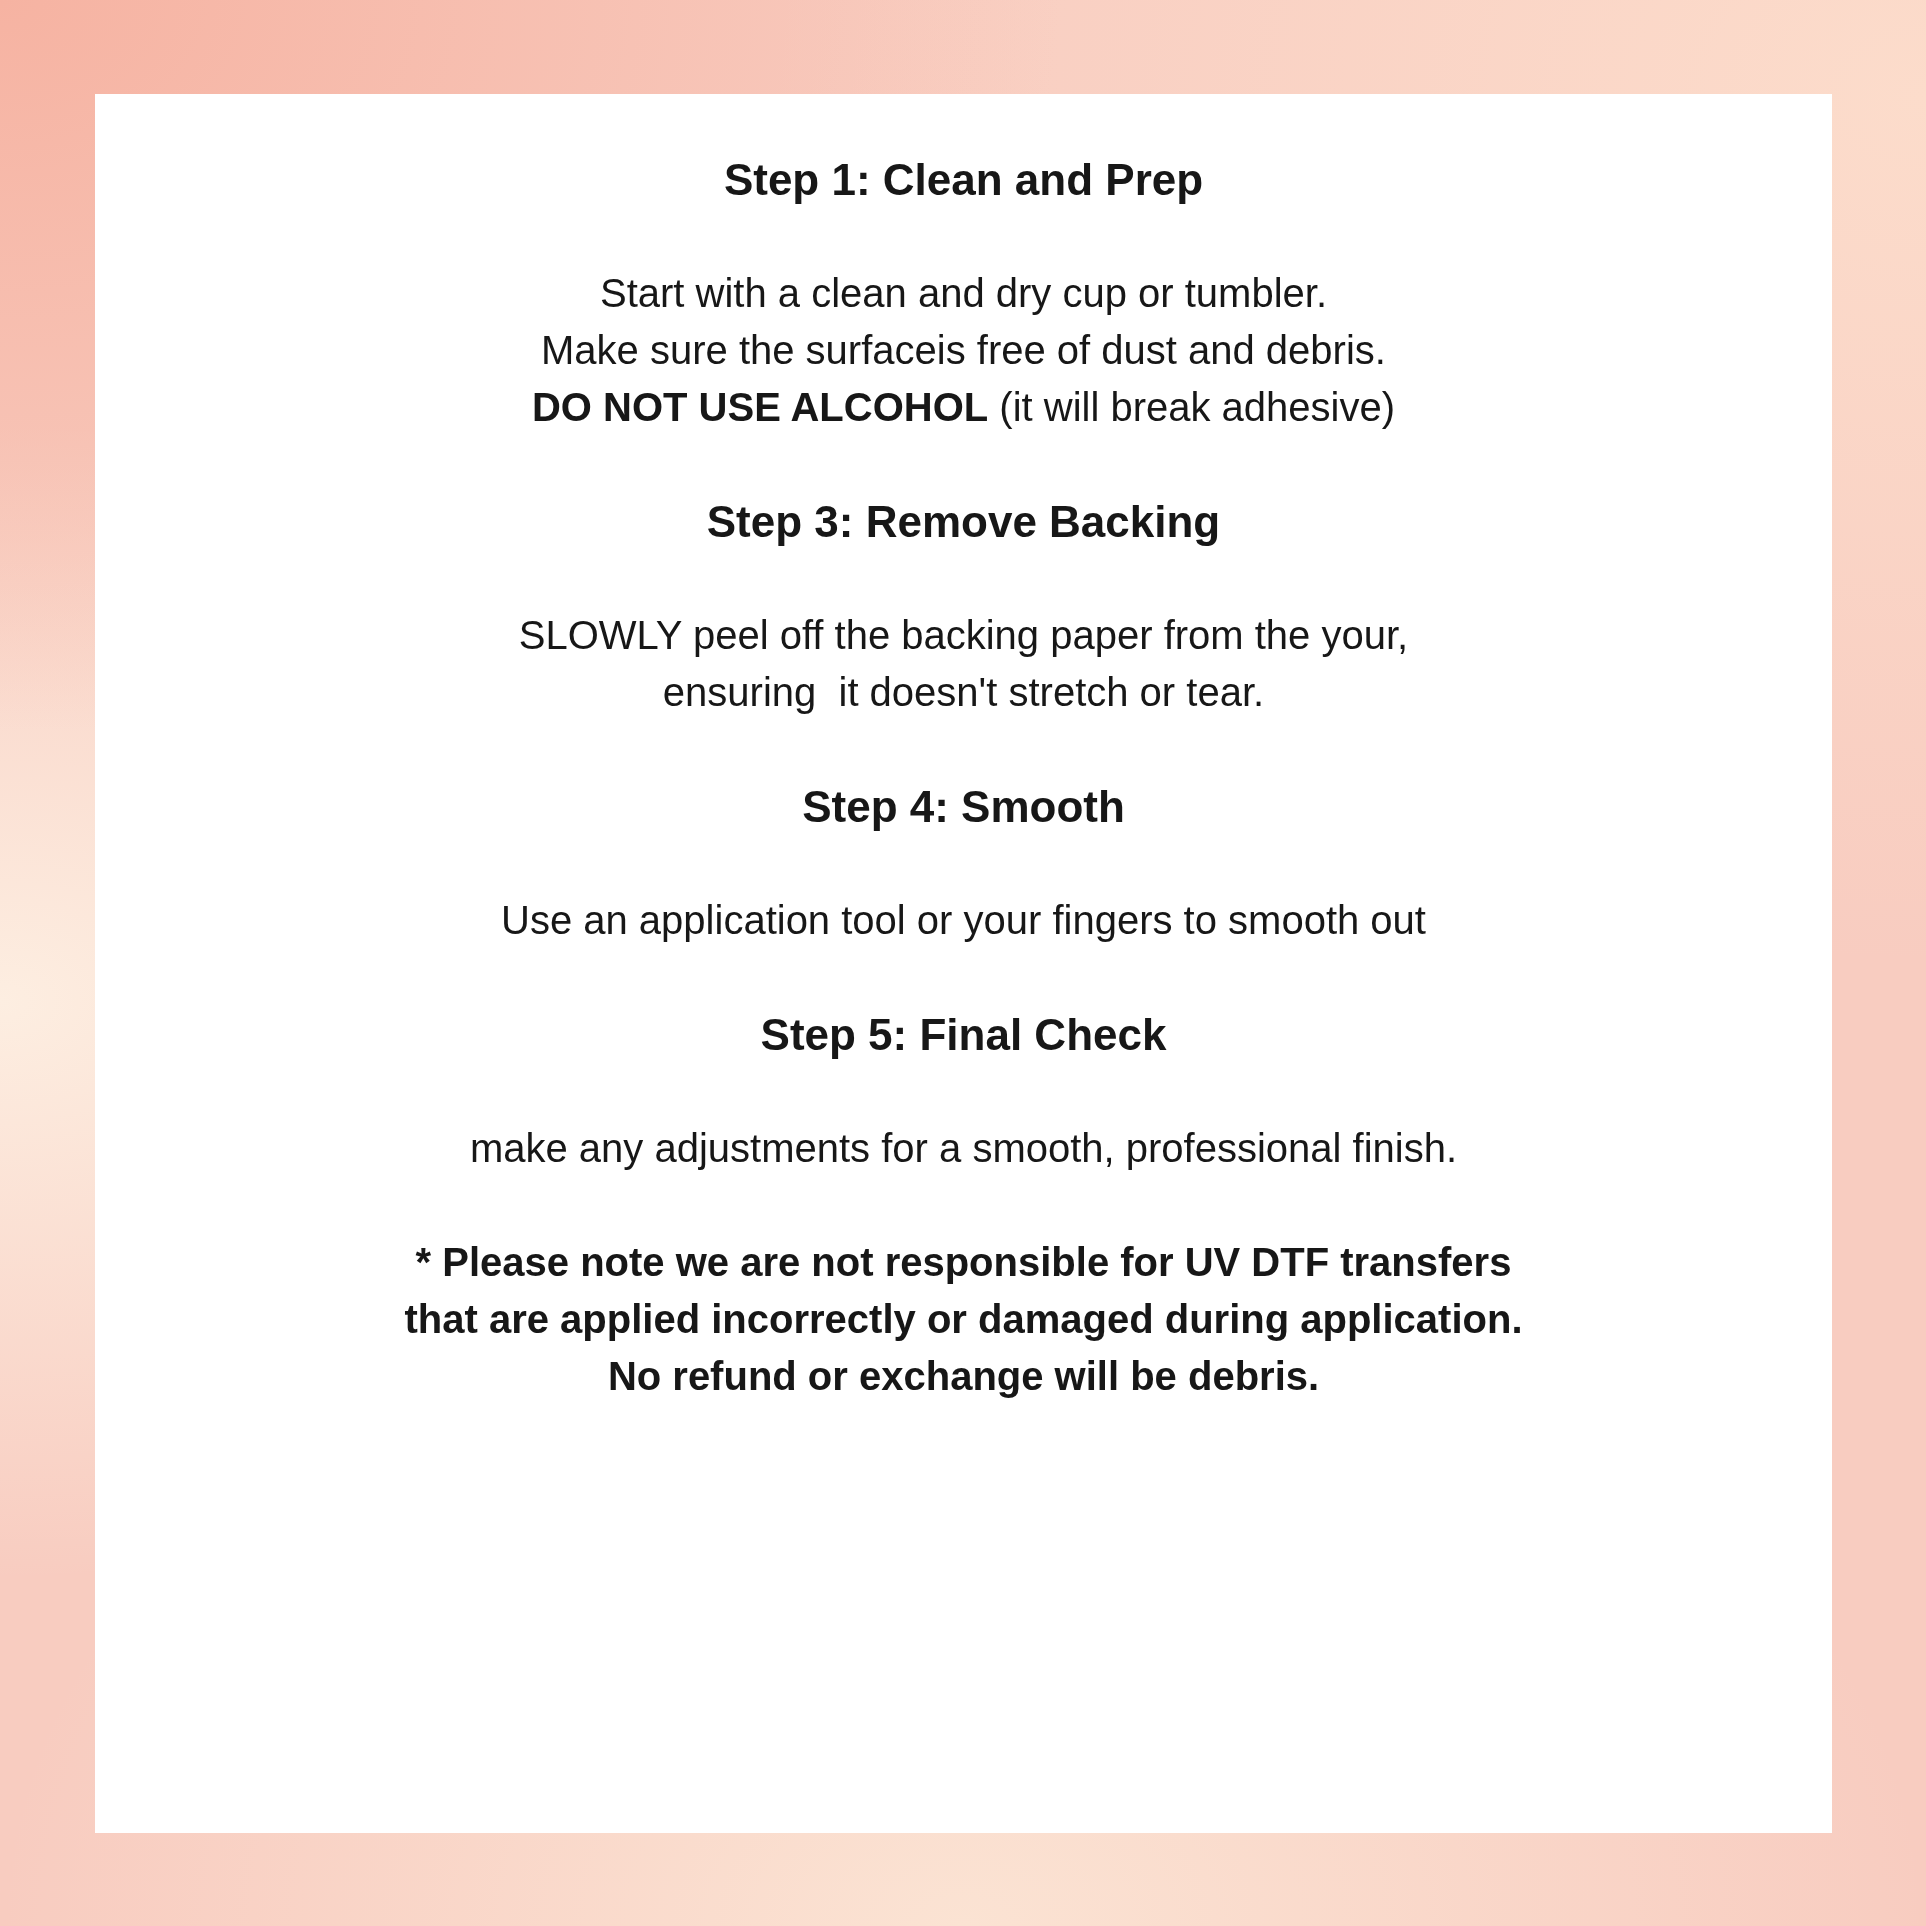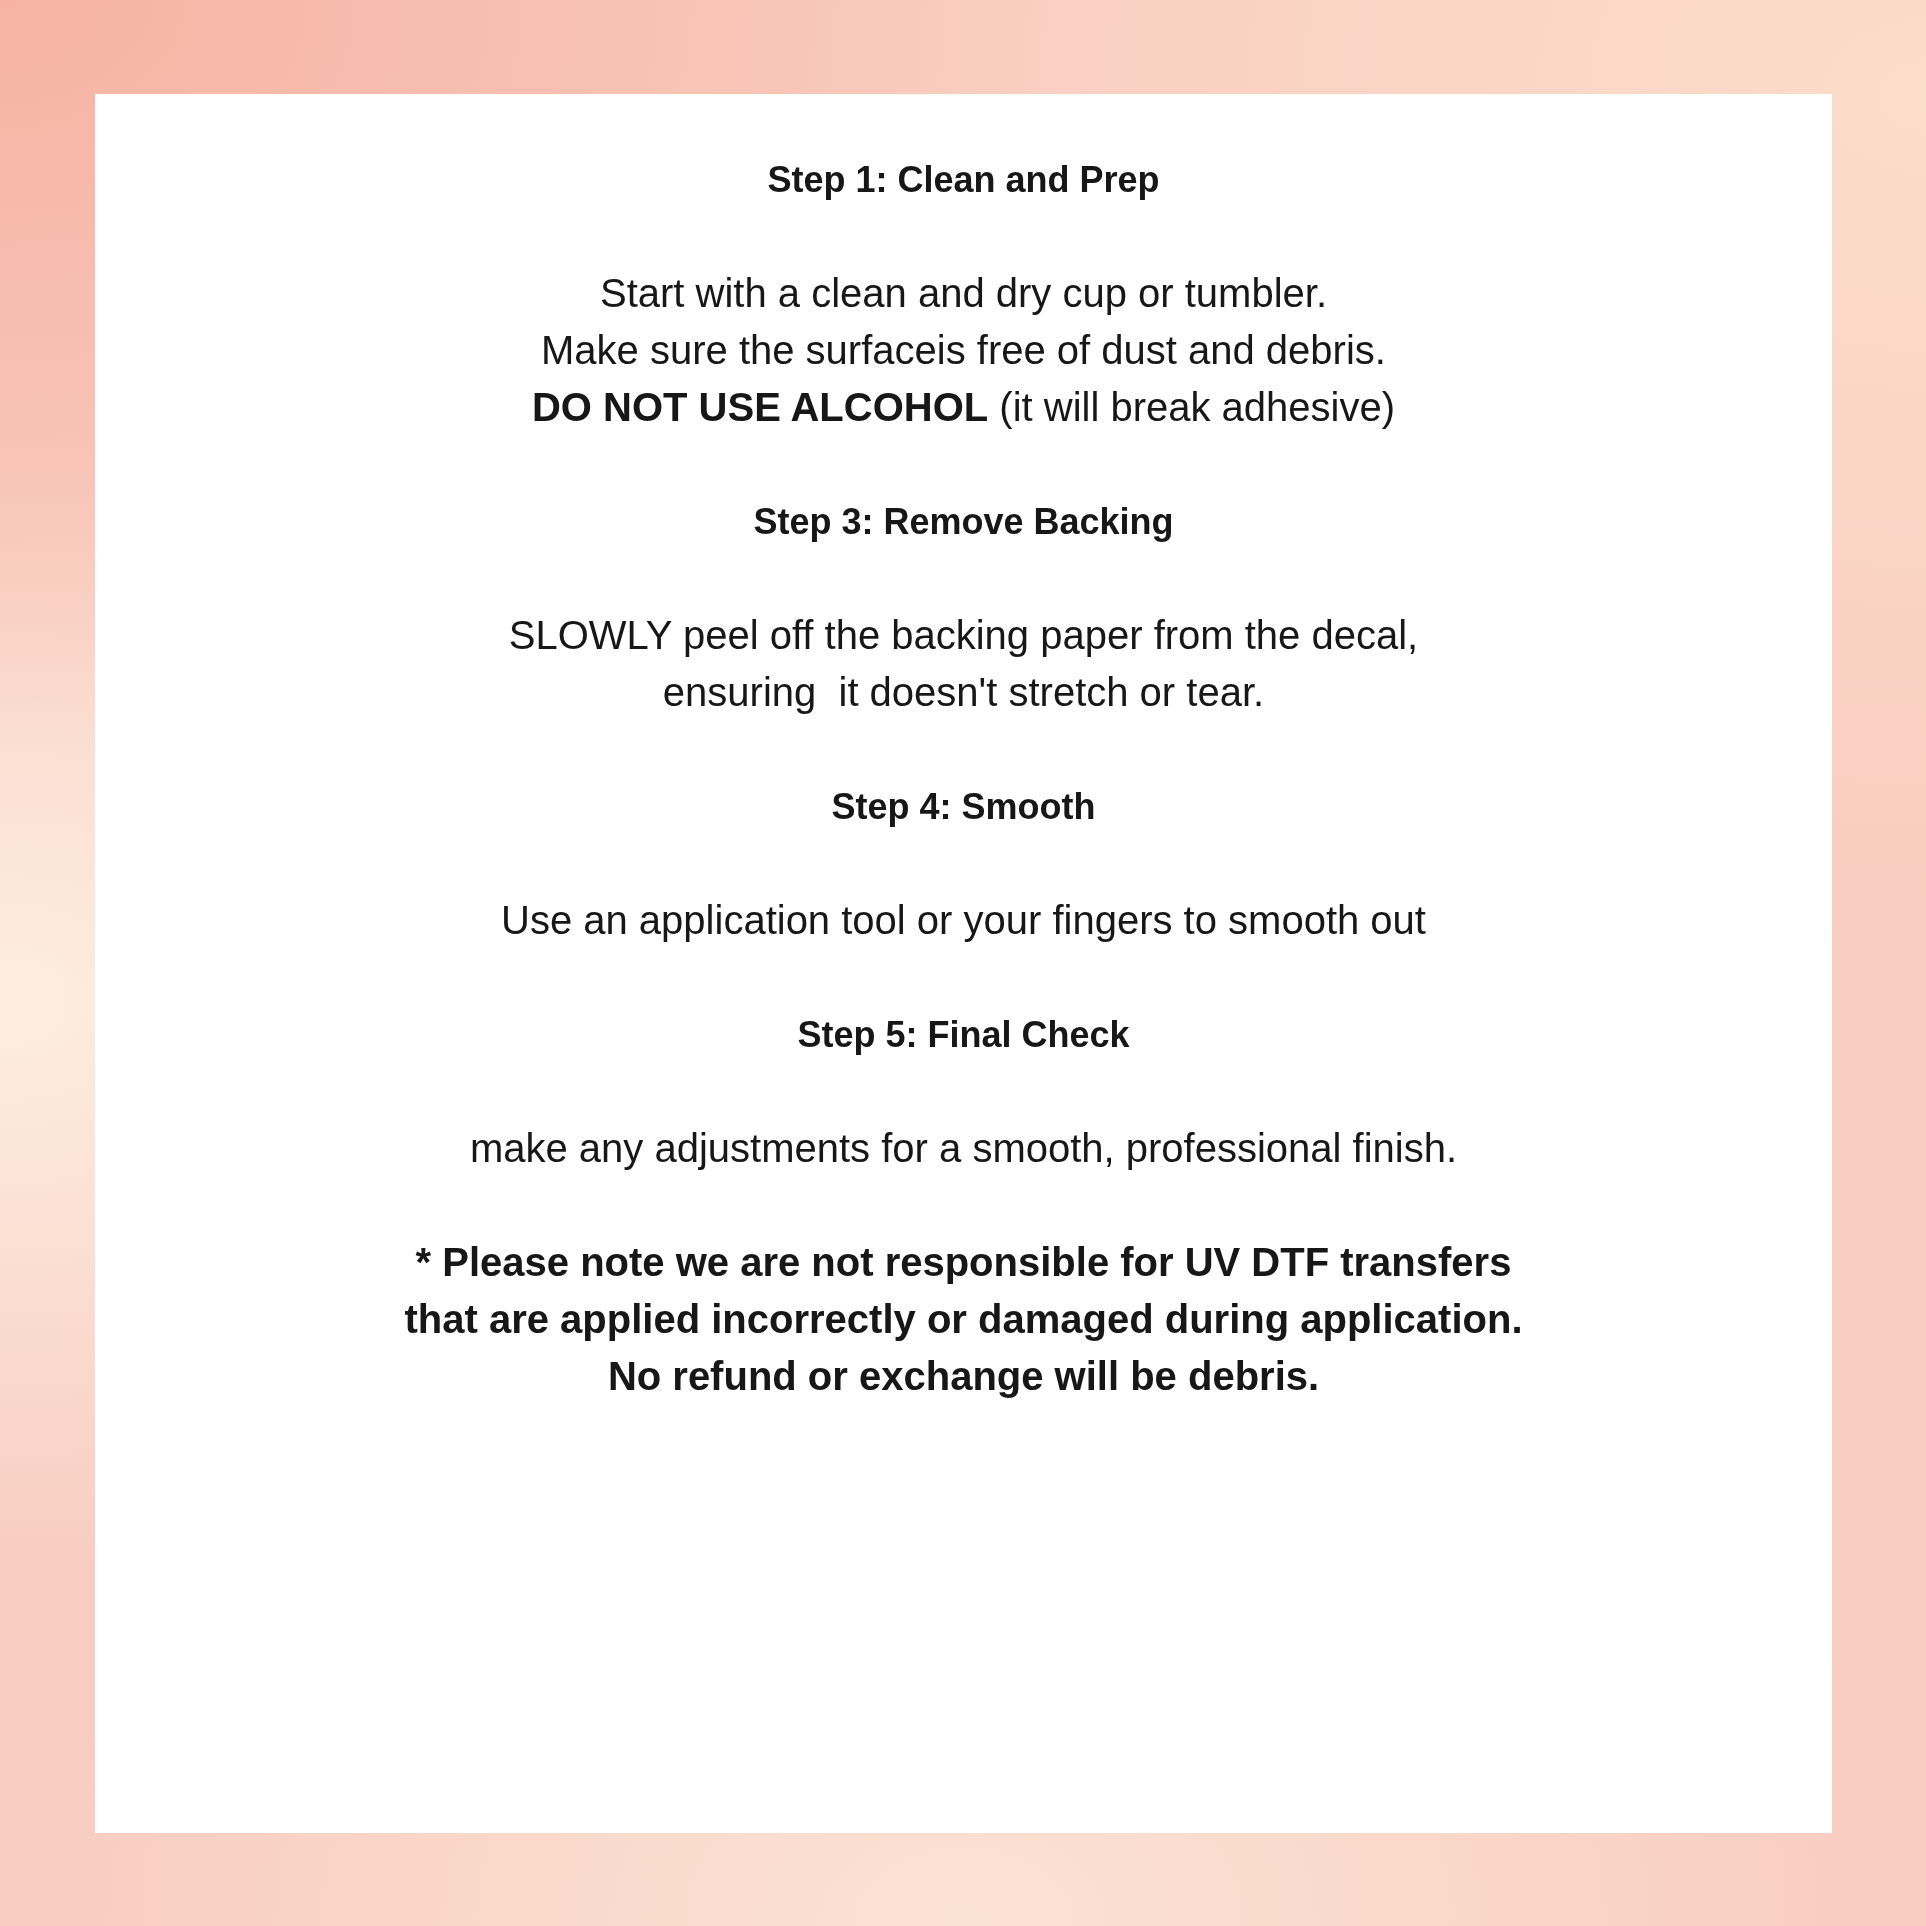--- a/index.html
+++ b/index.html
@@ -46,21 +46,21 @@
     line-height: 57px;
     color: var(--text, #171717);
     white-space: pre;
     letter-spacing: 0px;
   }
   .heading .line,
   .heading {
     font-weight: bold;
   }
   .heading {
-    font-size: 36px;
+    font-size: 44px;
     line-height: 57px;
     color: var(--text, #171717);
     white-space: pre;
     margin: 0 0 57px 0;
   }
   .bold {
     font-weight: bold;
   }
   .disclaimer .line {
     font-weight: bold;
@@ -75,21 +75,21 @@
     <div class="heading">Step 1: Clean and Prep</div>
     <div class="block">
       <span class="line">Start with a clean and dry cup or tumbler.</span>
       <span class="line">Make sure the surfaceis free of dust and debris.</span>
       <span class="line"><b class="bold">DO NOT USE ALCOHOL</b><span> (it will break adhesive)</span></span>
     </div>
 
 
     <div class="heading">Step 3: Remove Backing</div>
     <div class="block">
-      <span class="line">SLOWLY peel off the backing paper from the decal,</span>
+      <span class="line">SLOWLY peel off the backing paper from the your,</span>
       <span class="line">ensuring  it doesn't stretch or tear.</span>
     </div>
 
     <div class="heading">Step 4: Smooth</div>
     <div class="block">
       <span class="line">Use an application tool or your fingers to smooth out</span>
     </div>
 
     <div class="heading">Step 5: Final Check</div>
     <div class="block">

